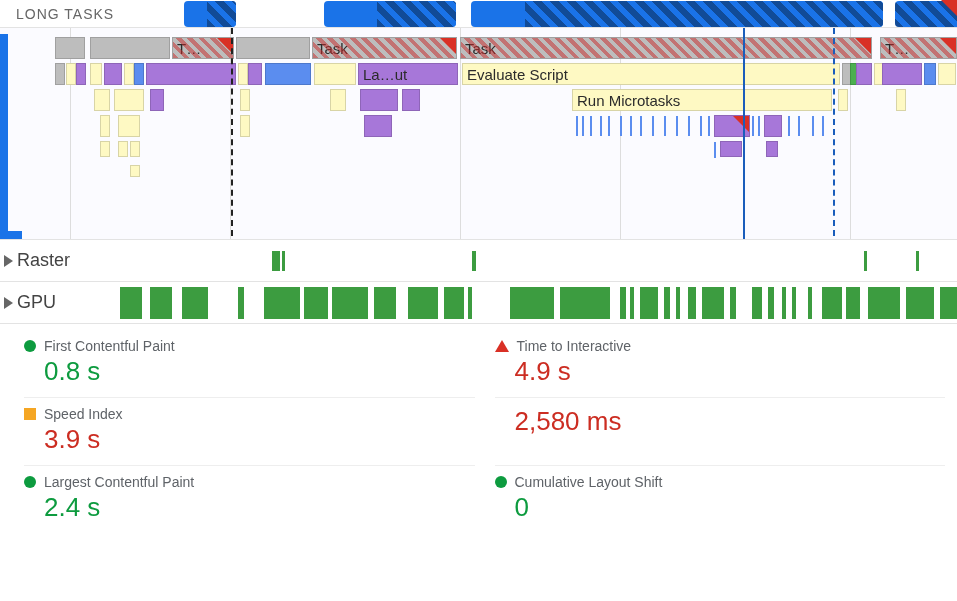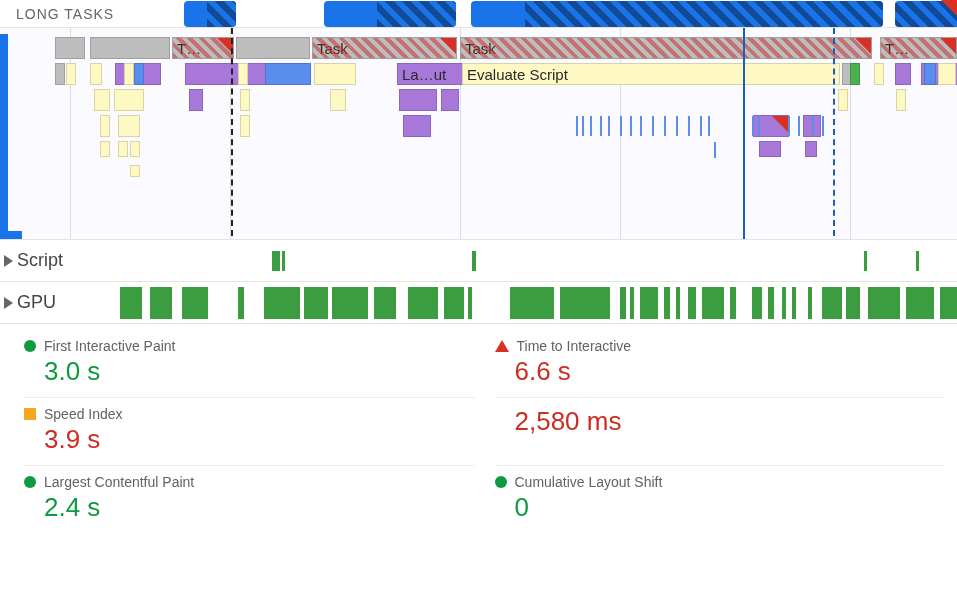--- a/index.html
+++ b/index.html
@@ -133,21 +133,21 @@
   }
   .red-tri::after {
     content: "";
     position: absolute;
     right: 0; top: 0;
     width: 0; height: 0;
     border-top: 16px solid #d93025;
     border-left: 16px solid transparent;
   }
   .yellow { background: #fef9c3; }
-  .purple { background: #a777d9; margin-left: 39px; }
+  .purple { background: #a777d9; }
   .blue   { background: #5b8def; }
   .green  { background: #4caf50; }
   .graysp { background: #bdbdbd; }
 
   
   .track-row {
     position: relative;
     height: 42px;
     border-bottom: 1px solid #e3e3e3;
     display: flex;
@@ -294,20 +294,21 @@
   </div>
 
   <div class="lane" style="top:60px">
     <div class="seg yellow" style="left:94px;width:16px"></div>
     <div class="seg yellow" style="left:114px;width:30px"></div>
     <div class="seg purple" style="left:150px;width:14px"></div>
     <div class="seg yellow" style="left:240px;width:8px"></div>
     <div class="seg yellow" style="left:330px;width:16px"></div>
     <div class="seg purple" style="left:360px;width:38px"></div>
     <div class="seg purple" style="left:402px;width:18px"></div>
+    <div class="seg yellow" style="left:572px;width:260px">Run Microtasks</div>
     <div class="seg yellow" style="left:838px;width:4px"></div>
     <div class="seg yellow" style="left:896px;width:10px"></div>
   </div>
 
   <div class="lane" style="top:86px">
     <div class="seg yellow" style="left:100px;width:6px"></div>
     <div class="seg yellow" style="left:118px;width:22px"></div>
     <div class="seg yellow" style="left:240px;width:6px"></div>
     <div class="seg purple" style="left:364px;width:28px"></div>
     <div class="thin blue" style="left:576px"></div>
@@ -343,21 +344,21 @@
     <div class="seg purple" style="left:766px;width:12px;height:16px"></div>
   </div>
   <div class="lane" style="top:136px">
     <div class="seg yellow" style="left:130px;width:6px;height:12px"></div>
   </div>
 </div>
 
 <div class="track-row">
   <div class="track-label">
     <span class="disclosure"></span>
-    <span>Script</span>
+    <span>Raster</span>
   </div>
   <div class="track-lane">
     <div class="tick sm" style="left:152px;width:8px"></div>
     <div class="tick sm" style="left:162px;width:3px"></div>
     <div class="tick sm" style="left:352px;width:4px"></div>
     <div class="tick sm" style="left:744px;width:3px"></div>
     <div class="tick sm" style="left:796px;width:3px"></div>
   </div>
 </div>
 
@@ -398,30 +399,30 @@
     <div class="tick" style="left:748px;width:32px"></div>
     <div class="tick" style="left:786px;width:28px"></div>
     <div class="tick" style="left:820px;width:18px"></div>
   </div>
 </div>
 
 <div class="metrics">
   <div class="metric">
     <div class="metric-header">
       <span class="status-dot green-dot"></span>
-      <span>First Interactive Paint</span>
-    </div>
-    <div class="metric-value good">3.0 s</div>
+      <span>First Contentful Paint</span>
+    </div>
+    <div class="metric-value good">0.8 s</div>
   </div>
   <div class="metric">
     <div class="metric-header">
       <span class="status-dot red-tri"></span>
       <span>Time to Interactive</span>
     </div>
-    <div class="metric-value bad">6.6 s</div>
+    <div class="metric-value bad">4.9 s</div>
   </div>
   <div class="metric">
     <div class="metric-header">
       <span class="status-dot orange-sq"></span>
       <span>Speed Index</span>
     </div>
     <div class="metric-value bad">3.9 s</div>
   </div>
   <div class="metric">
     <div class="metric-value bad">2,580 ms</div>

